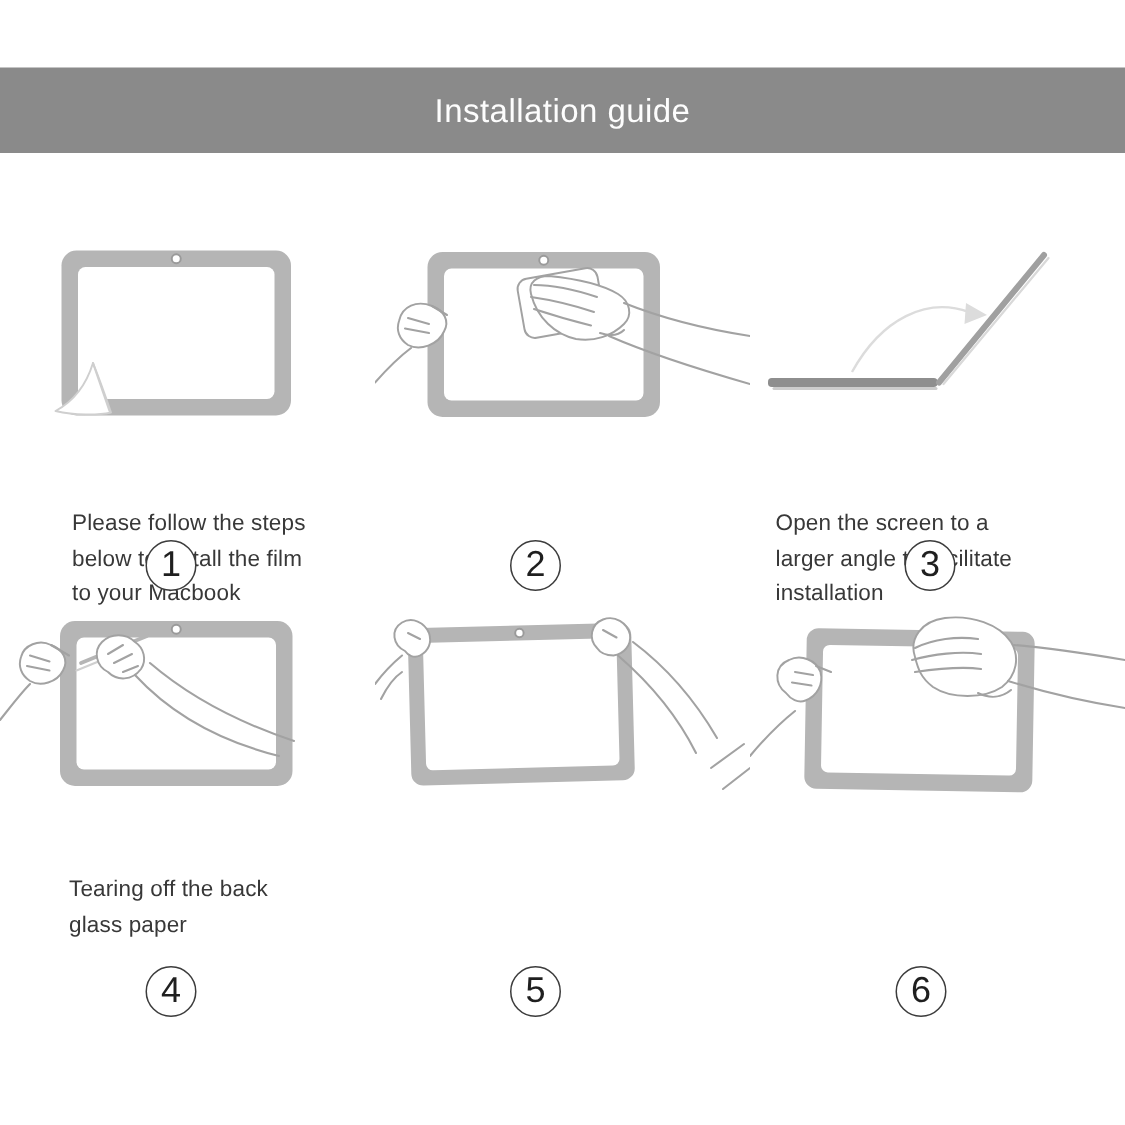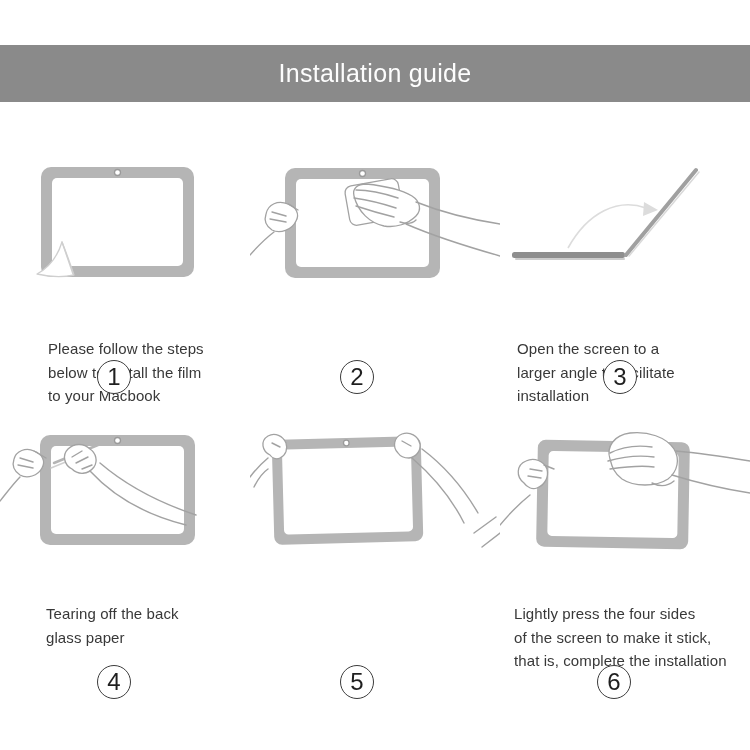--- a/index.html
+++ b/index.html
@@ -5,25 +5,25 @@
   html,body{margin:0;padding:0;background:#fff;}
   .canvas{
     position:relative;width:750px;height:750px;background:#ffffff;
     font-family:"Liberation Sans", sans-serif;overflow:hidden;
   }
   .header{
     position:absolute;top:45px;left:0;width:750px;height:57px;
     background:#8a8a8a;display:flex;align-items:center;justify-content:center;
   }
   .header-title{
-    color:#fdfdfd;font-size:25px;font-weight:400;letter-spacing:0.3px;
+    color:#fdfdfd;font-size:22px;font-weight:400;letter-spacing:0.3px;
   }
   .step{position:absolute;width:250px;}
   .row1{top:140px;height:255px;}
-  .row2{top:425px;height:290px;}
+  .row2{top:404px;height:290px;}
   #step1,#step4{left:0;}
   #step2,#step5{left:250px;}
   #step3,#step6{left:500px;}
   .illus{position:absolute;top:0;left:0;display:block;}
   .caption{
     position:absolute;left:0;right:0;
     font-size:15px;line-height:23.5px;color:#383838;
     white-space:pre-line;letter-spacing:0.1px;margin-top:47px;
   }
   .row1 .caption{top:150px;}
@@ -174,21 +174,18 @@
       <path class="lin" d="M 110,28 C 122,22 138,20 152,22"></path>
       <path class="lin" d="M 108,36 C 122,32 140,30 154,32"></path>
       <path class="lin" d="M 110,44 C 124,42 140,40 154,42"></path>
       <path class="lin" d="M 152,58 C 160,62 168,61 174,56"></path>
       <path class="lin" d="M 176,26 C 200,28 226,32 250,36"></path>
       <path class="lin" d="M 172,50 C 198,58 224,64 250,68"></path>
       <path class="lin" d="M 0,100 C 10,88 20,78 30,70"></path>
       <path class="hand" d="M 24,58 C 16,52 16,40 26,36 C 34,32 44,36 47,44 C 49,52 45,60 37,63 C 32,65 27,62 24,58 Z"></path>
       <path class="lin" d="M 30,44 l 12,2 M 28,51 l 13,2 M 44,40 L 54,44"></path>
     </svg>
-    <div class="caption">Lightly press the four sides
-of the screen to make it stick,
-that is, complete the installation</div>
     <div class="badge">
       <span>6</span>
     </div>
   </div>
 
 </div>
 
 </body></html>

